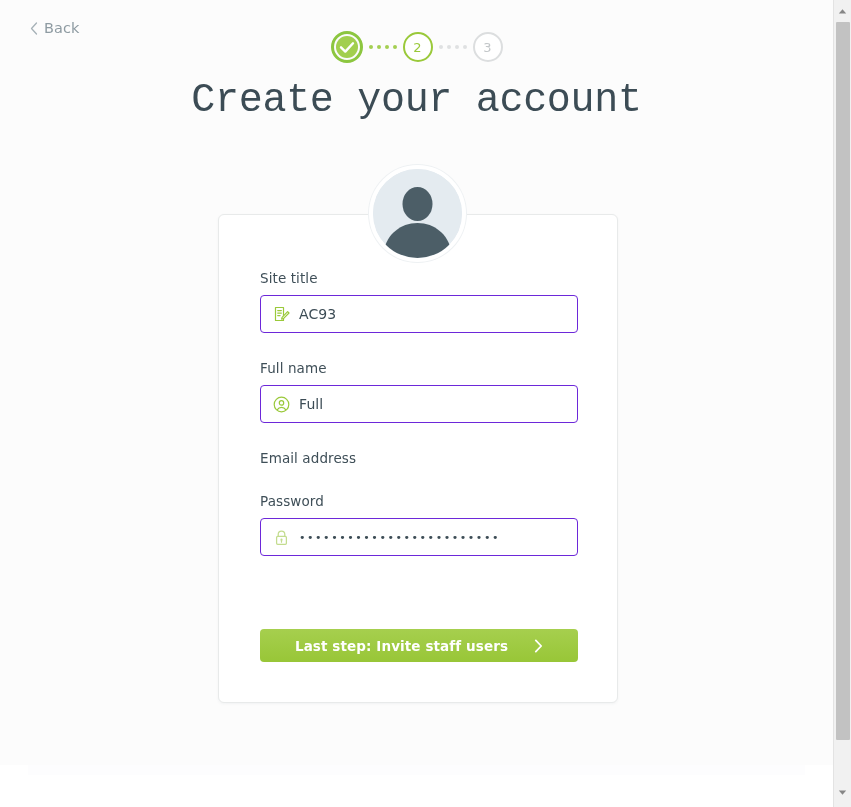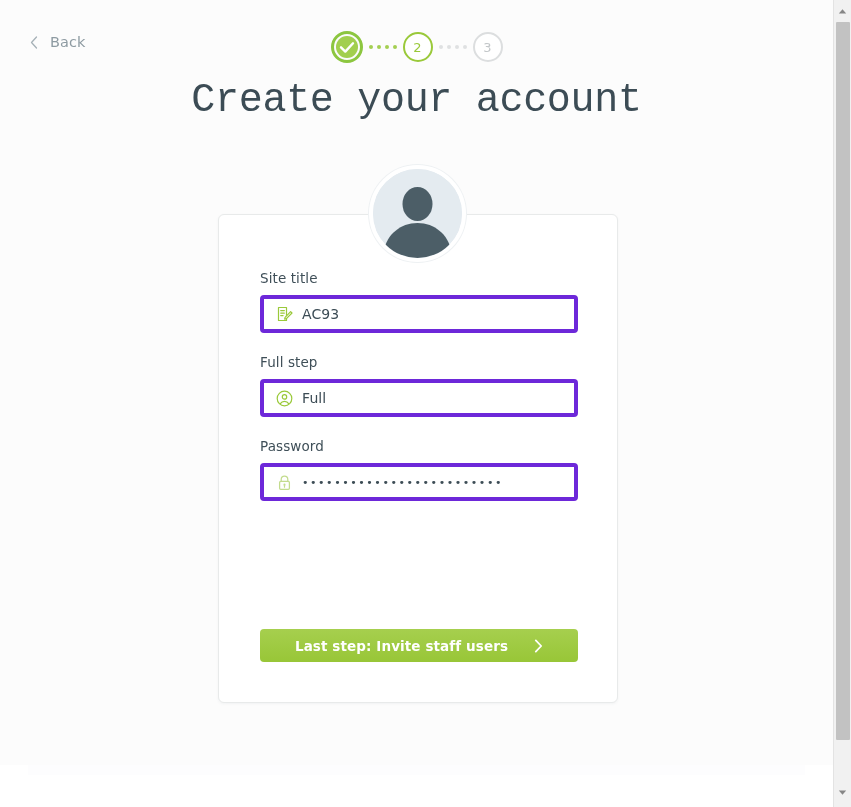--- a/index.html
+++ b/index.html
@@ -46,24 +46,24 @@
     top: 0px;
     width: 777px;
     height: 10px;
     background: #fdfdfe;
   }
 
   
   .back-link {
     position: absolute;
     left: 30px;
-    top: 34px;
-    display: flex;
-    align-items: center;
-    gap: 12px;
+    top: 20px;
+    display: flex;
+    align-items: center;
+    gap: 6px;
     color: #93a0a6;
     font-size: 14.5px;
     cursor: pointer;
     user-select: none;
   }
   .back-chevron {
     display: block;
     width: 8px;
     height: 13px;
   }
@@ -171,31 +171,31 @@
     box-sizing: border-box;
     box-shadow: 0 1px 3px rgba(60,76,85,0.055);
   }
 
   .form {
     position: absolute;
     left: 41px;
     top: 55px;
     width: 318px;
   }
-  .field { margin-bottom: 21px; }
+  .field { margin-bottom: 27px; }
   .field-label {
     font-size: 13.5px;
     color: #3f4f58;
     margin-bottom: 9px;
     letter-spacing: 0.1px;
   }
   .input-box {
     position: relative;
     height: 38px;
-    border: 4px solid #6d28d9;
+    border: 1px solid #6d28d9;
     border-radius: 4px;
     background: #ffffff;
     display: flex;
     align-items: center;
     box-sizing: border-box;
   }
   .input-icon {
     width: 17px;
     height: 17px;
     margin-left: 12px;
@@ -342,34 +342,35 @@
               <line x1="4.7" y1="7.1" x2="8.4" y2="7.1" stroke="#9ac93a" stroke-width="1.1" stroke-linecap="round"></line>
               <line x1="4.7" y1="9.6" x2="7.1" y2="9.6" stroke="#9ac93a" stroke-width="1.1" stroke-linecap="round"></line>
               <path d="M14.6 5.6 L16 7 L10.4 12.6 L8.6 13.1 L9.1 11.3 Z" fill="#ffffff" stroke="#9ac93a" stroke-width="1.2" stroke-linejoin="round"></path>
             </svg>
           </span>
           <span class="input-value">AC93</span>
         </div>
       </div>
 
       <div class="field">
-        <div class="field-label">Full step</div>
+        <div class="field-label">Full name</div>
         <div class="input-box">
           <span class="input-icon">
             <svg viewBox="0 0 17 17" width="17" height="17">
               <circle cx="8.5" cy="8.5" r="7.3" fill="none" stroke="#9ac93a" stroke-width="1.2"></circle>
               <circle cx="8.5" cy="6.9" r="2.2" fill="none" stroke="#9ac93a" stroke-width="1.2"></circle>
               <path d="M4.4 13.6 a4.6 4.1 0 0 1 8.2 0" fill="none" stroke="#9ac93a" stroke-width="1.2" stroke-linecap="round"></path>
             </svg>
           </span>
           <span class="input-value">Full</span>
         </div>
       </div>
 
       <div class="field">
+        <div class="field-label">Email address</div>
       </div>
 
       <div class="field">
         <div class="field-label">Password</div>
         <div class="input-box">
           <span class="input-icon">
             <svg viewBox="0 0 17 17" width="17" height="17">
               <path d="M5.2 7.3 V5.4 a3.3 3.3 0 0 1 6.6 0 V7.3" fill="none" stroke="#c3dc8e" stroke-width="1.25" stroke-linecap="round"></path>
               <rect x="3.6" y="7.3" width="9.8" height="8" rx="1.1" fill="none" stroke="#c3dc8e" stroke-width="1.25"></rect>
               <circle cx="8.5" cy="10.7" r="1.1" fill="#c3dc8e"></circle>

